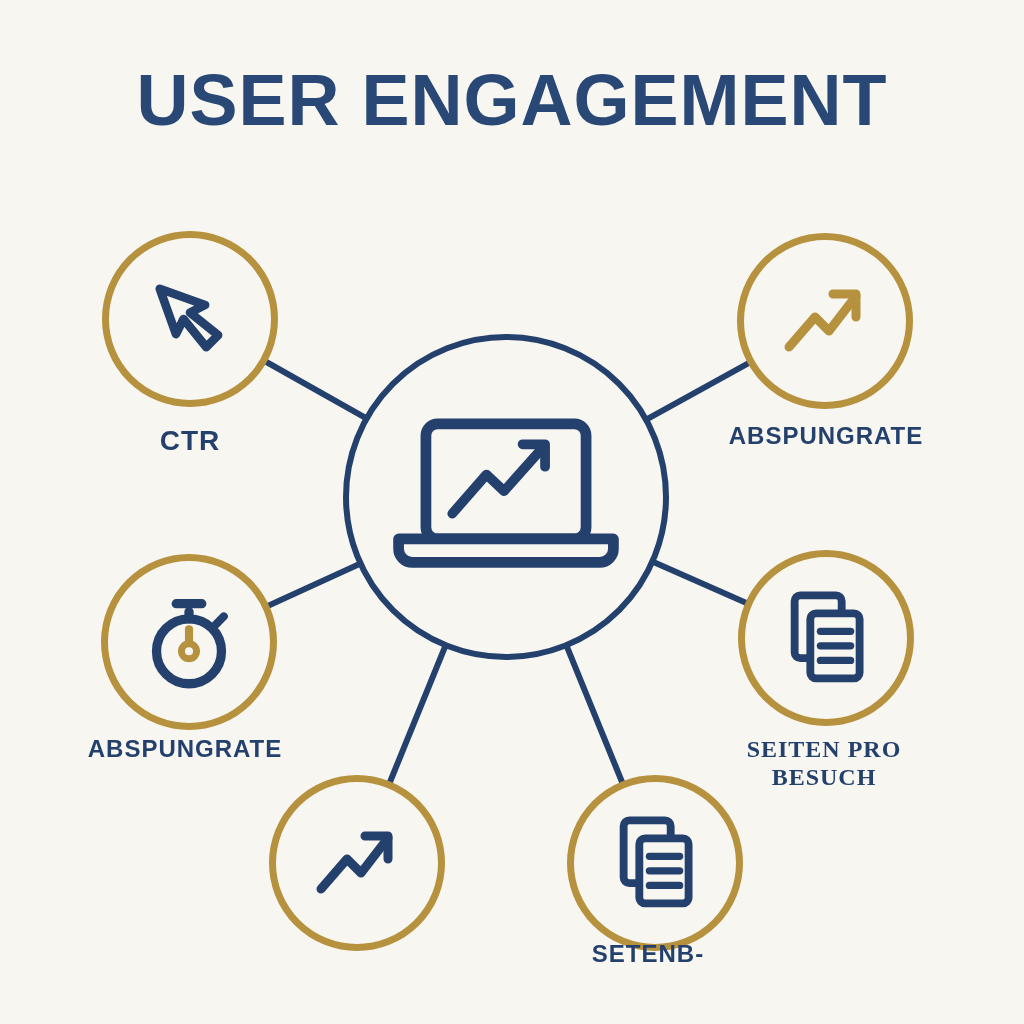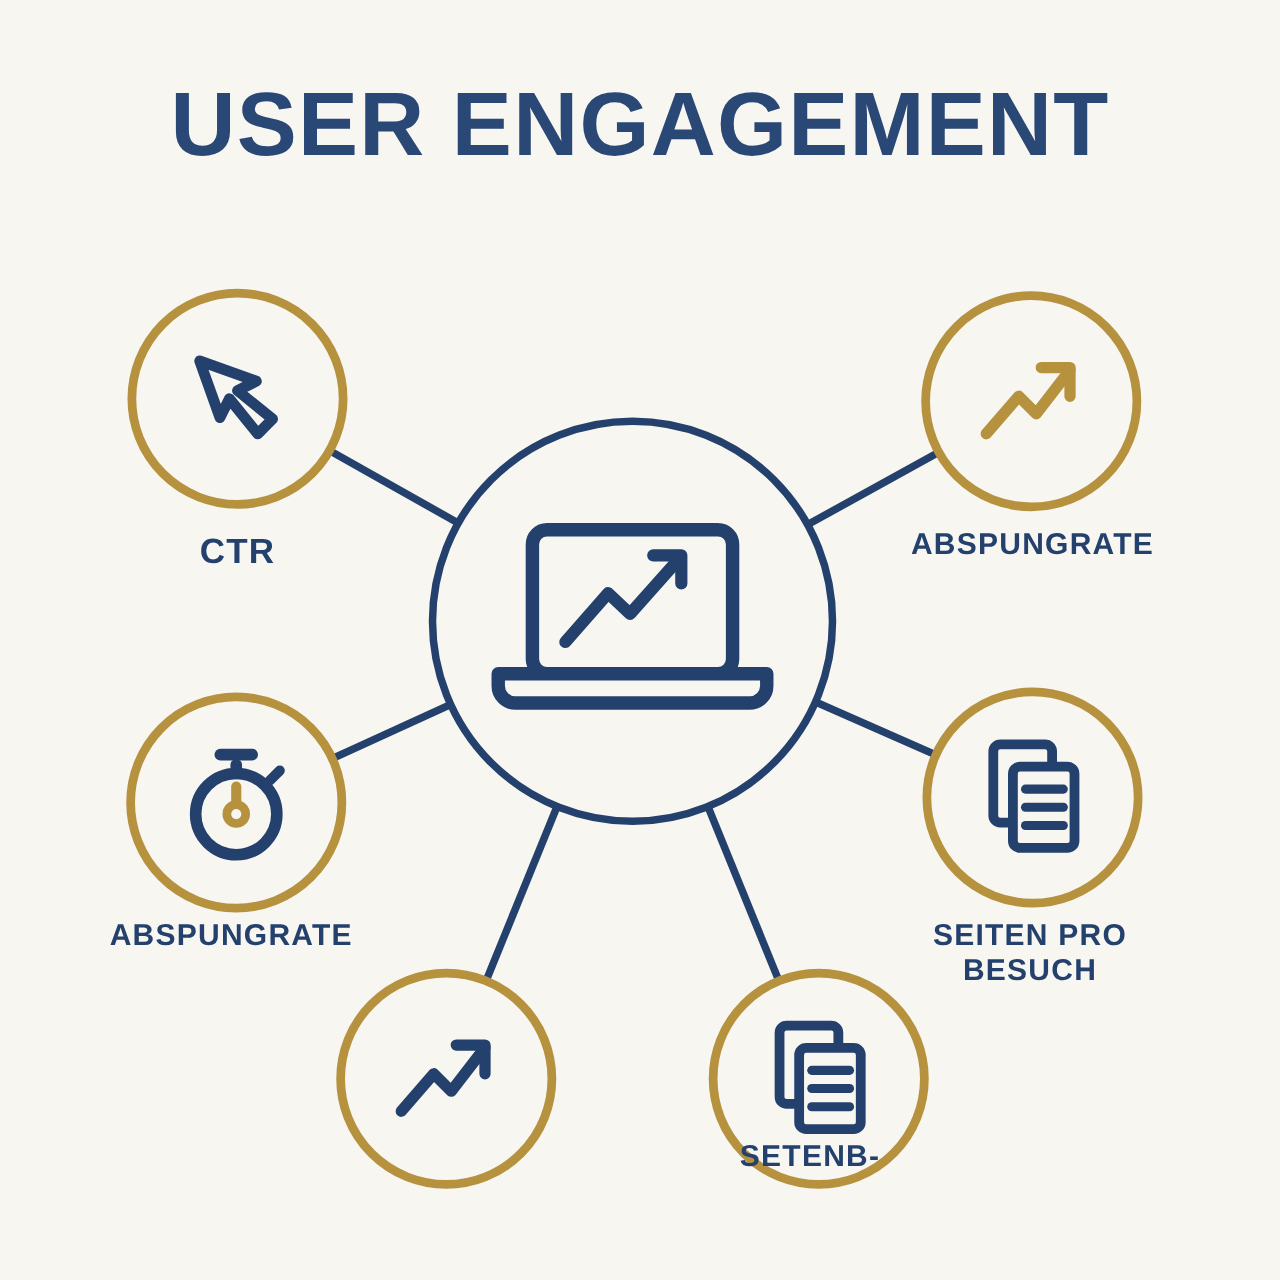--- a/index.html
+++ b/index.html
@@ -40,23 +40,23 @@
   .node-setenb{left:567px;top:743px;}
 
   .label{
     position:absolute;z-index:2;text-align:center;
     color:#24416D;font-weight:700;font-size:24px;letter-spacing:1px;
     line-height:1.18;
   }
   .label-ctr{left:90px;top:392px;width:200px;font-size:28px;}
   .label-absprungrate{left:666px;top:390px;width:320px;}
   .label-verweildauer{left:25px;top:703px;width:320px;}
-  .label-seiten{left:699px;top:703px;width:250px;}
+  .label-seiten{left:699px;top:703px;width:250px;font-family:Liberation Serif, serif;}
   .label-pogo{left:197px;top:928px;width:320px;}
-  .label-setenb{left:488px;top:880px;width:320px;}
+  .label-setenb{left:488px;top:908px;width:320px;}
 
   svg{display:block;}
 </style>
 </head>
 <body>
 
 <div class="canvas">
 
   <svg class="connectors" width="1024" height="1024" aria-hidden="true">
     <g stroke="#24416D" stroke-width="6">

